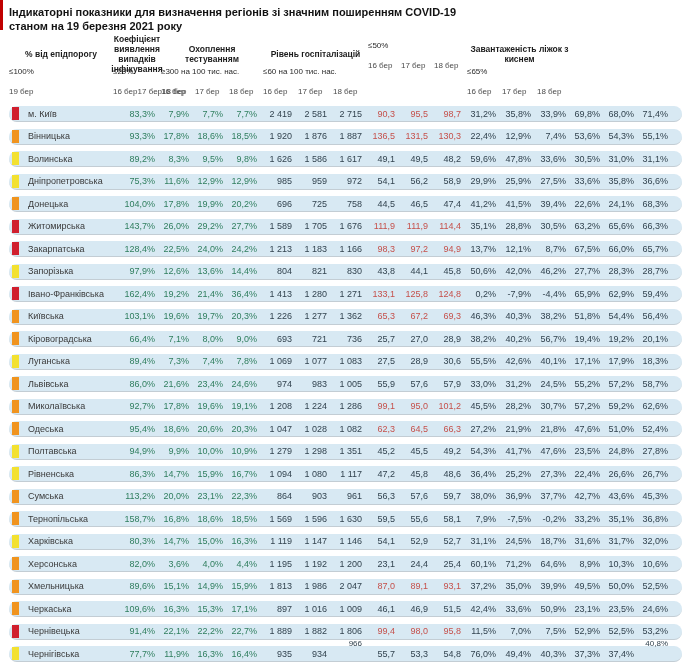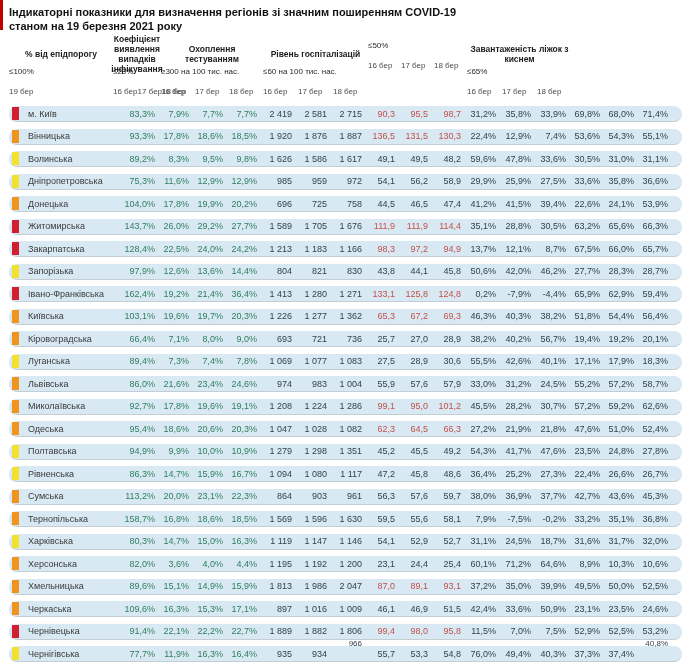--- a/index.html
+++ b/index.html
@@ -206,21 +206,21 @@
         <div class="c d">725</div>
         <div class="c d">758</div>
         <div class="c d">44,5</div>
         <div class="c d">46,5</div>
         <div class="c d">47,4</div>
         <div class="c d">41,2%</div>
         <div class="c d">41,5%</div>
         <div class="c d">39,4%</div>
         <div class="c d">22,6%</div>
         <div class="c d">24,1%</div>
-        <div class="c d">53,9%</div>
+        <div class="c d">68,3%</div>
       </div>
       <div class="row">
         <div class="c mcell">
           <span class="marker" style="background: rgb(208, 31, 46);"></span>
         </div>
         <div class="c rname">Житомирська</div>
         <div class="c g">143,7%</div>
         <div class="c g">26,0%</div>
         <div class="c g">29,2%</div>
         <div class="c g">27,7%</div>
@@ -373,21 +373,21 @@
         <div class="c mcell">
           <span class="marker" style="background: rgb(240, 148, 31);"></span>
         </div>
         <div class="c rname">Львівська</div>
         <div class="c g">86,0%</div>
         <div class="c g">21,6%</div>
         <div class="c g">23,4%</div>
         <div class="c g">24,6%</div>
         <div class="c d">974</div>
         <div class="c d">983</div>
-        <div class="c d">1 004</div>
+        <div class="c d">1 005</div>
         <div class="c d">55,9</div>
         <div class="c d">57,6</div>
         <div class="c d">57,9</div>
         <div class="c d">33,0%</div>
         <div class="c d">31,2%</div>
         <div class="c d">24,5%</div>
         <div class="c d">55,2%</div>
         <div class="c d">57,2%</div>
         <div class="c d">58,7%</div>
       </div>

